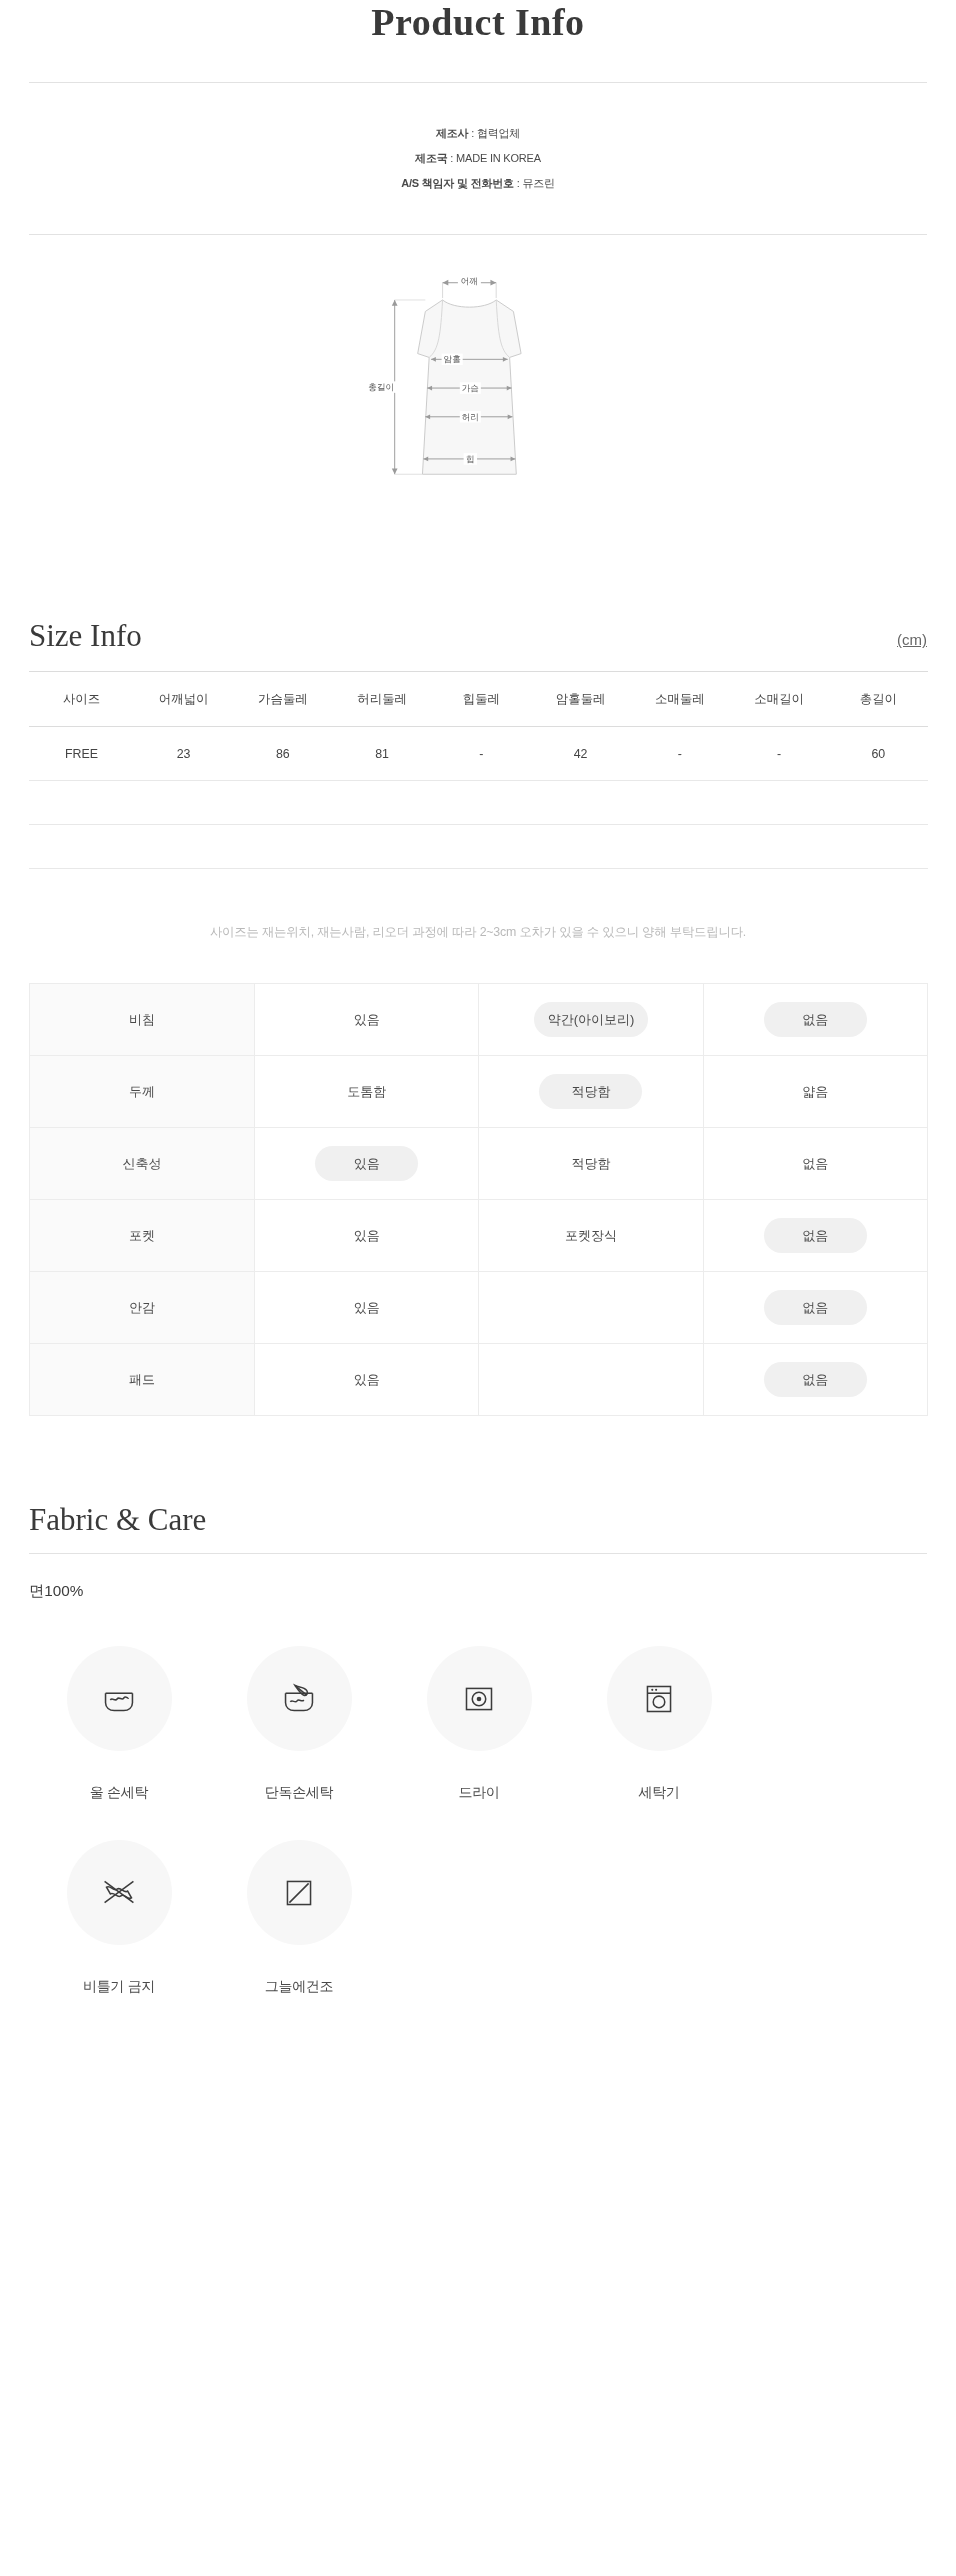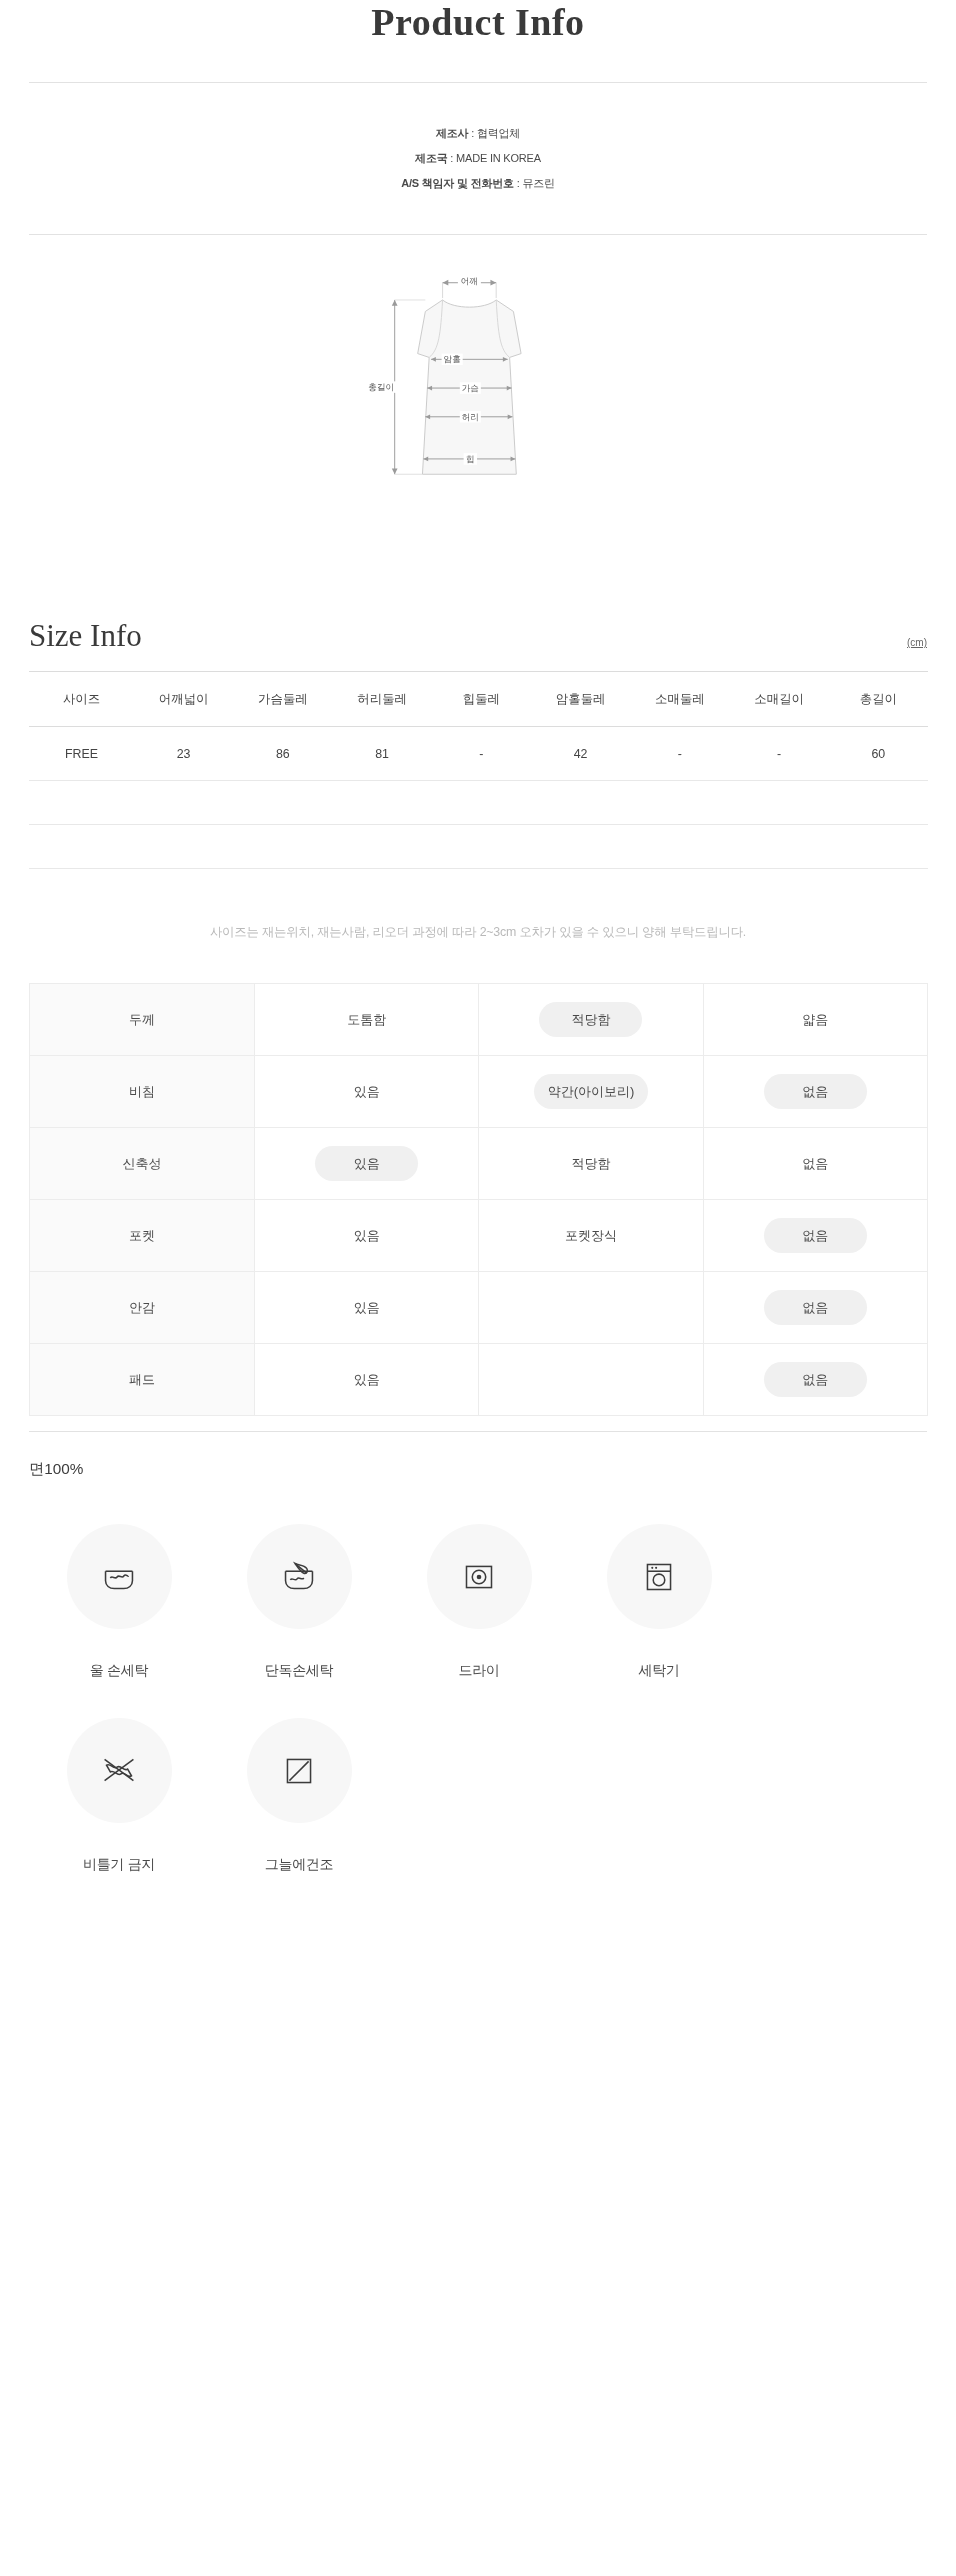--- a/index.html
+++ b/index.html
@@ -35,21 +35,21 @@
 
   
   .si-head { margin:48px 29px 0 29px; position:relative; }
   .si-title {
     font-family:"Liberation Serif", serif;
     font-size:31px;
     font-weight:400;
     color:#3a3a3a;
     display:inline-block;
   }
-  .si-unit { position:absolute; right:0; bottom:5.7px; font-size:10px; color:#666;text-decoration:underline; }
+  .si-unit { position:absolute; right:0; bottom:5.7px; font-size:15px; color:#666;text-decoration:underline; }
   table.size {
     width:899px; margin:17px 29px 0 29px; border-collapse:collapse;
     table-layout:fixed;
   }
   table.size th, table.size td {
     font-size:12.4px; text-align:center; font-weight:400; color:#444;
     padding:0;
   }
   table.size thead th { height:55px; border-top:1px solid #dcdcdc; border-bottom:1px solid #dcdcdc; }
   table.size tbody td { height:54px; border-bottom:1px solid #e8e8e8; }
@@ -226,32 +226,32 @@
 
   <table class="attrs">
     <colgroup>
         <col style="width:225px">
         <col>
         <col>
         <col>
       </colgroup>
     <tbody>
       <tr>
+        <td class="label">비침</td>
+        <td><span>있음</span></td>
+        <td><span class="pill">약간(아이보리)</span></td>
+        <td><span class="pill">없음</span></td>
+      </tr>
+      <tr>
         <td class="label">두께</td>
         <td><span>도톰함</span></td>
         <td><span class="pill">적당함</span></td>
         <td><span>얇음</span></td>
       </tr>
       <tr>
-        <td class="label">비침</td>
-        <td><span>있음</span></td>
-        <td><span class="pill">약간(아이보리)</span></td>
-        <td><span class="pill">없음</span></td>
-      </tr>
-      <tr>
         <td class="label">신축성</td>
         <td><span class="pill">있음</span></td>
         <td><span>적당함</span></td>
         <td><span>없음</span></td>
       </tr>
       <tr>
         <td class="label">포켓</td>
         <td><span>있음</span></td>
         <td><span>포켓장식</span></td>
         <td><span class="pill">없음</span></td>
@@ -264,20 +264,21 @@
       </tr>
       <tr>
         <td class="label">패드</td>
         <td><span>있음</span></td>
         <td></td>
         <td><span class="pill">없음</span></td>
       </tr>
     </tbody>
   </table>
 
+  <div class="fc-title">Fabric &amp; Care</div>
   <div class="fc-rule"></div>
   <div class="fc-material">면100%</div>
 
   <div class="care-grid">
 
     <div class="care-item">
       <div class="care-circle">
         <svg width="50" height="50" viewBox="0 0 52 52" fill="none" stroke="#3c3c3c" stroke-width="1.6">
           <path d="M12,20 L12,30 C12,35 16,38 21,38 L31,38 C36,38 40,35 40,30 L40,20"></path>
           <path d="M12,20 L40,20"></path>

